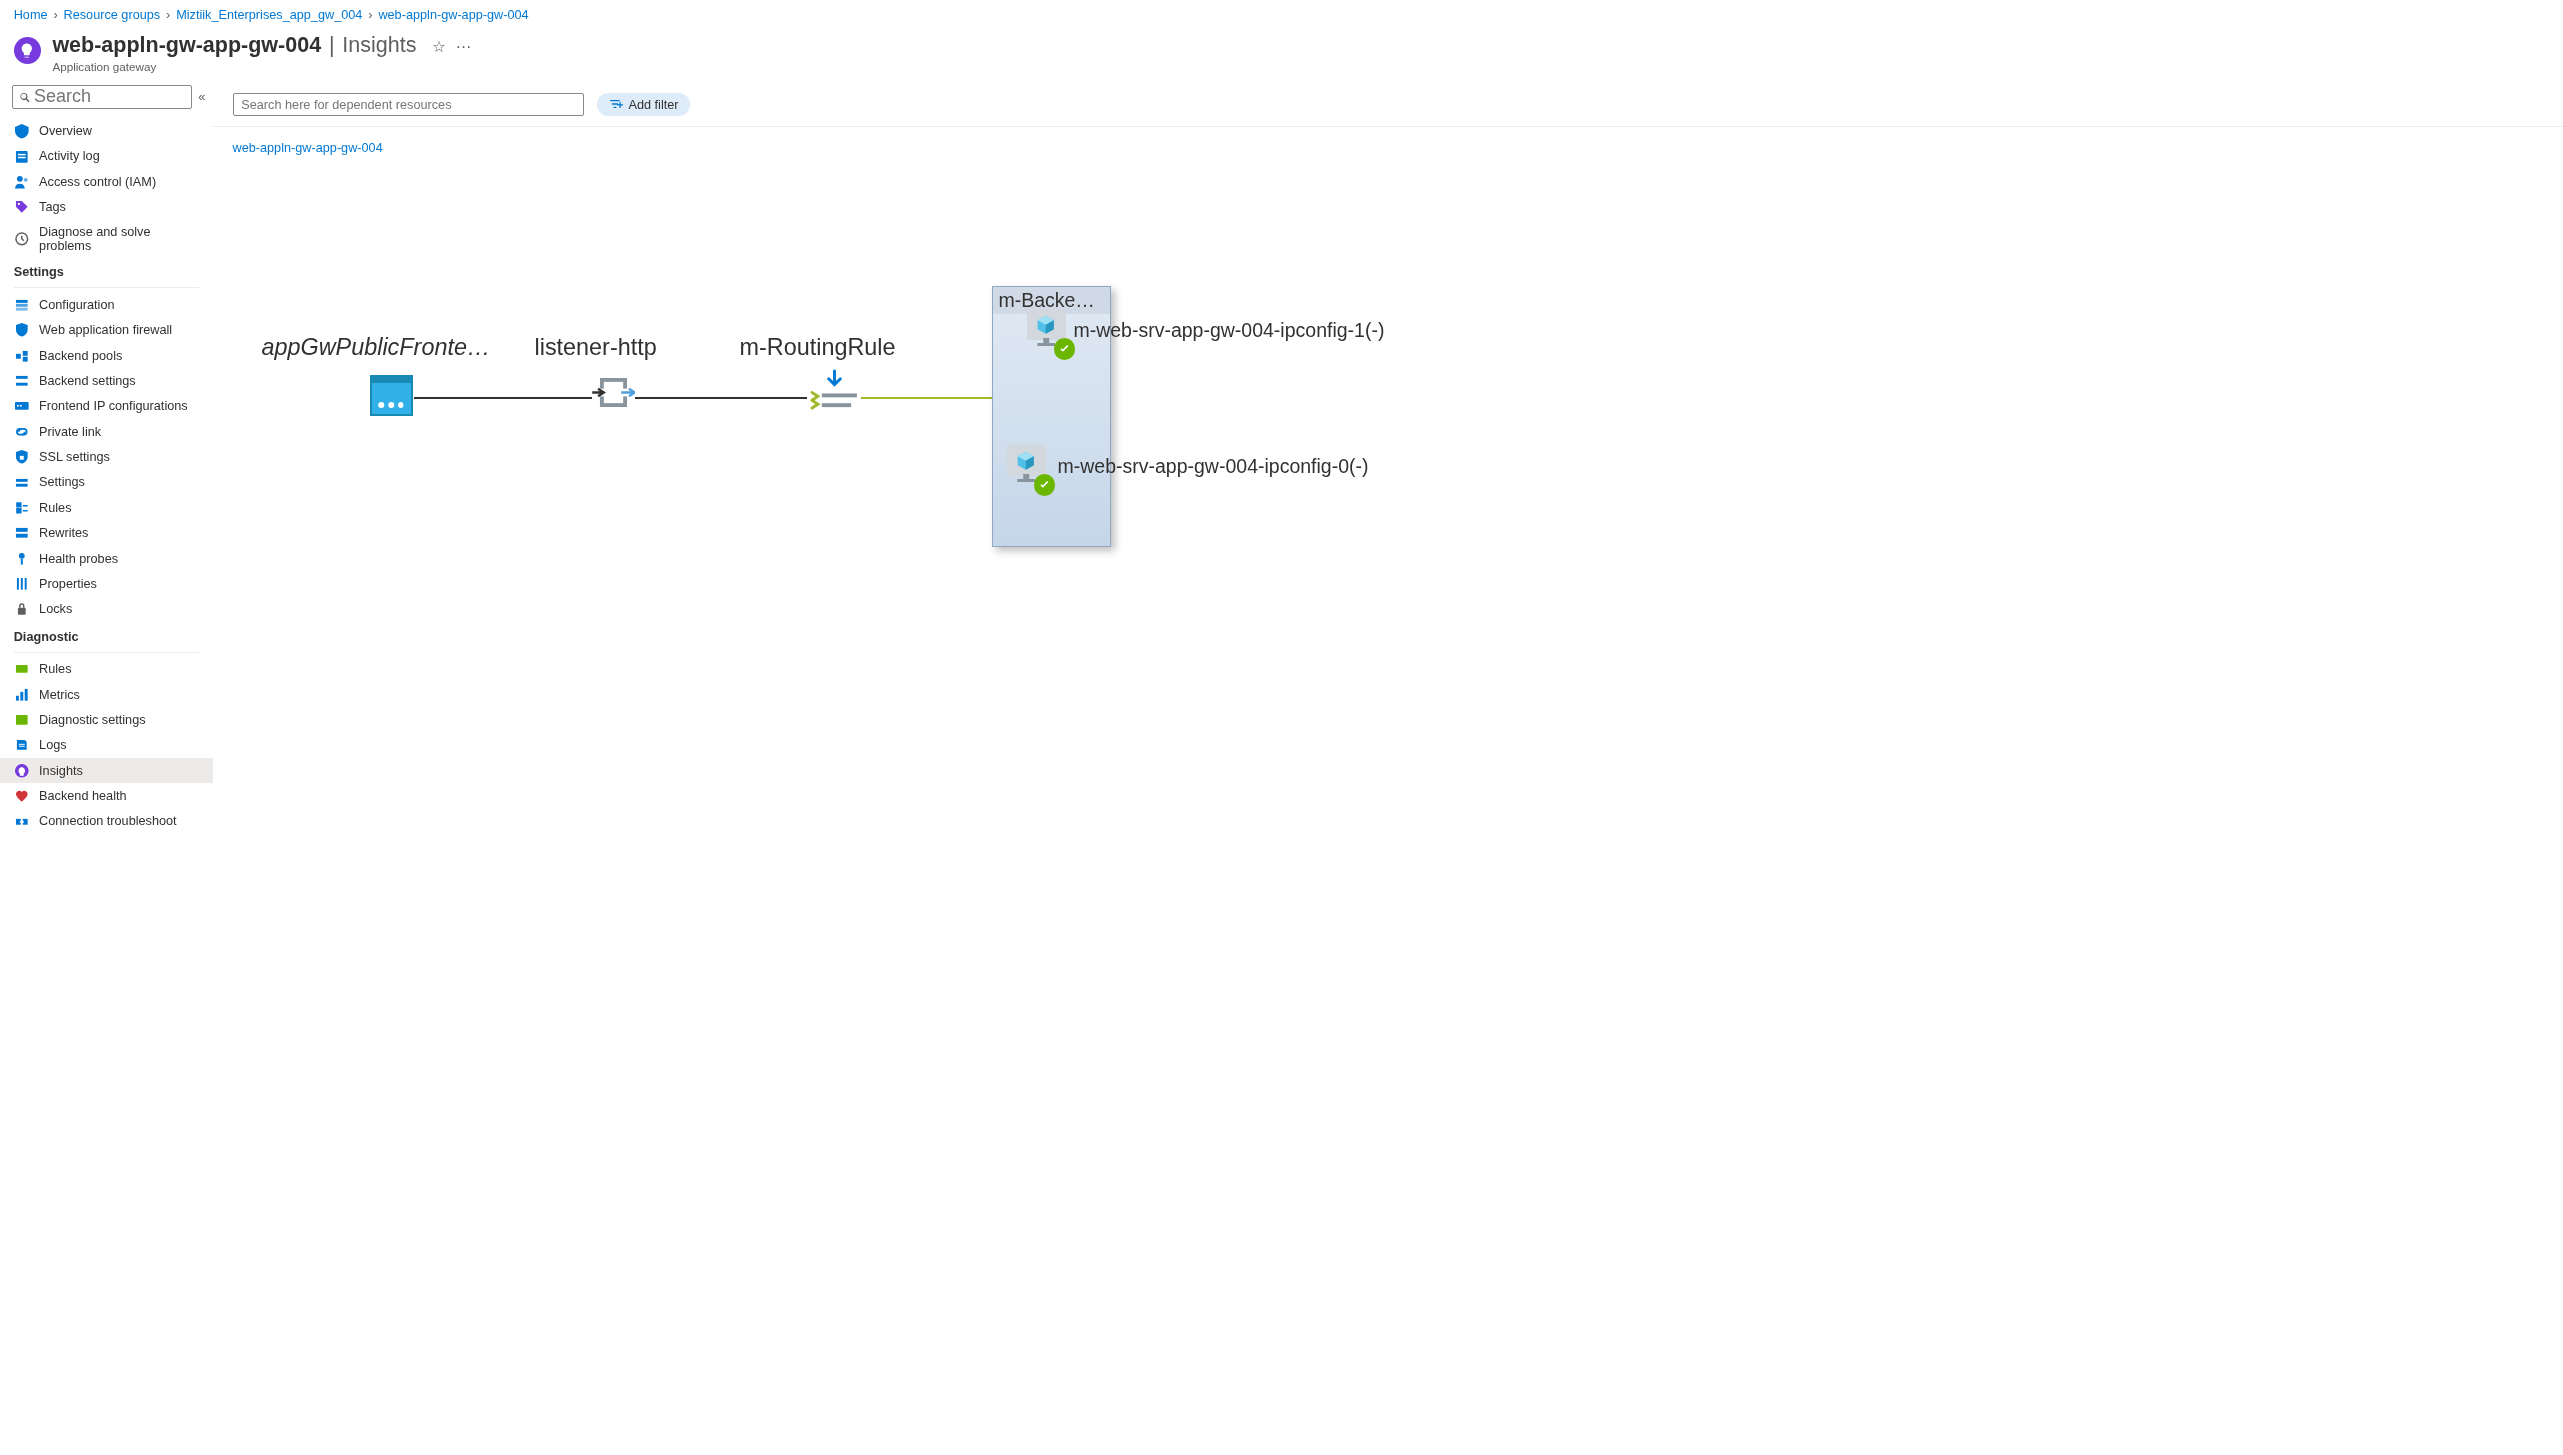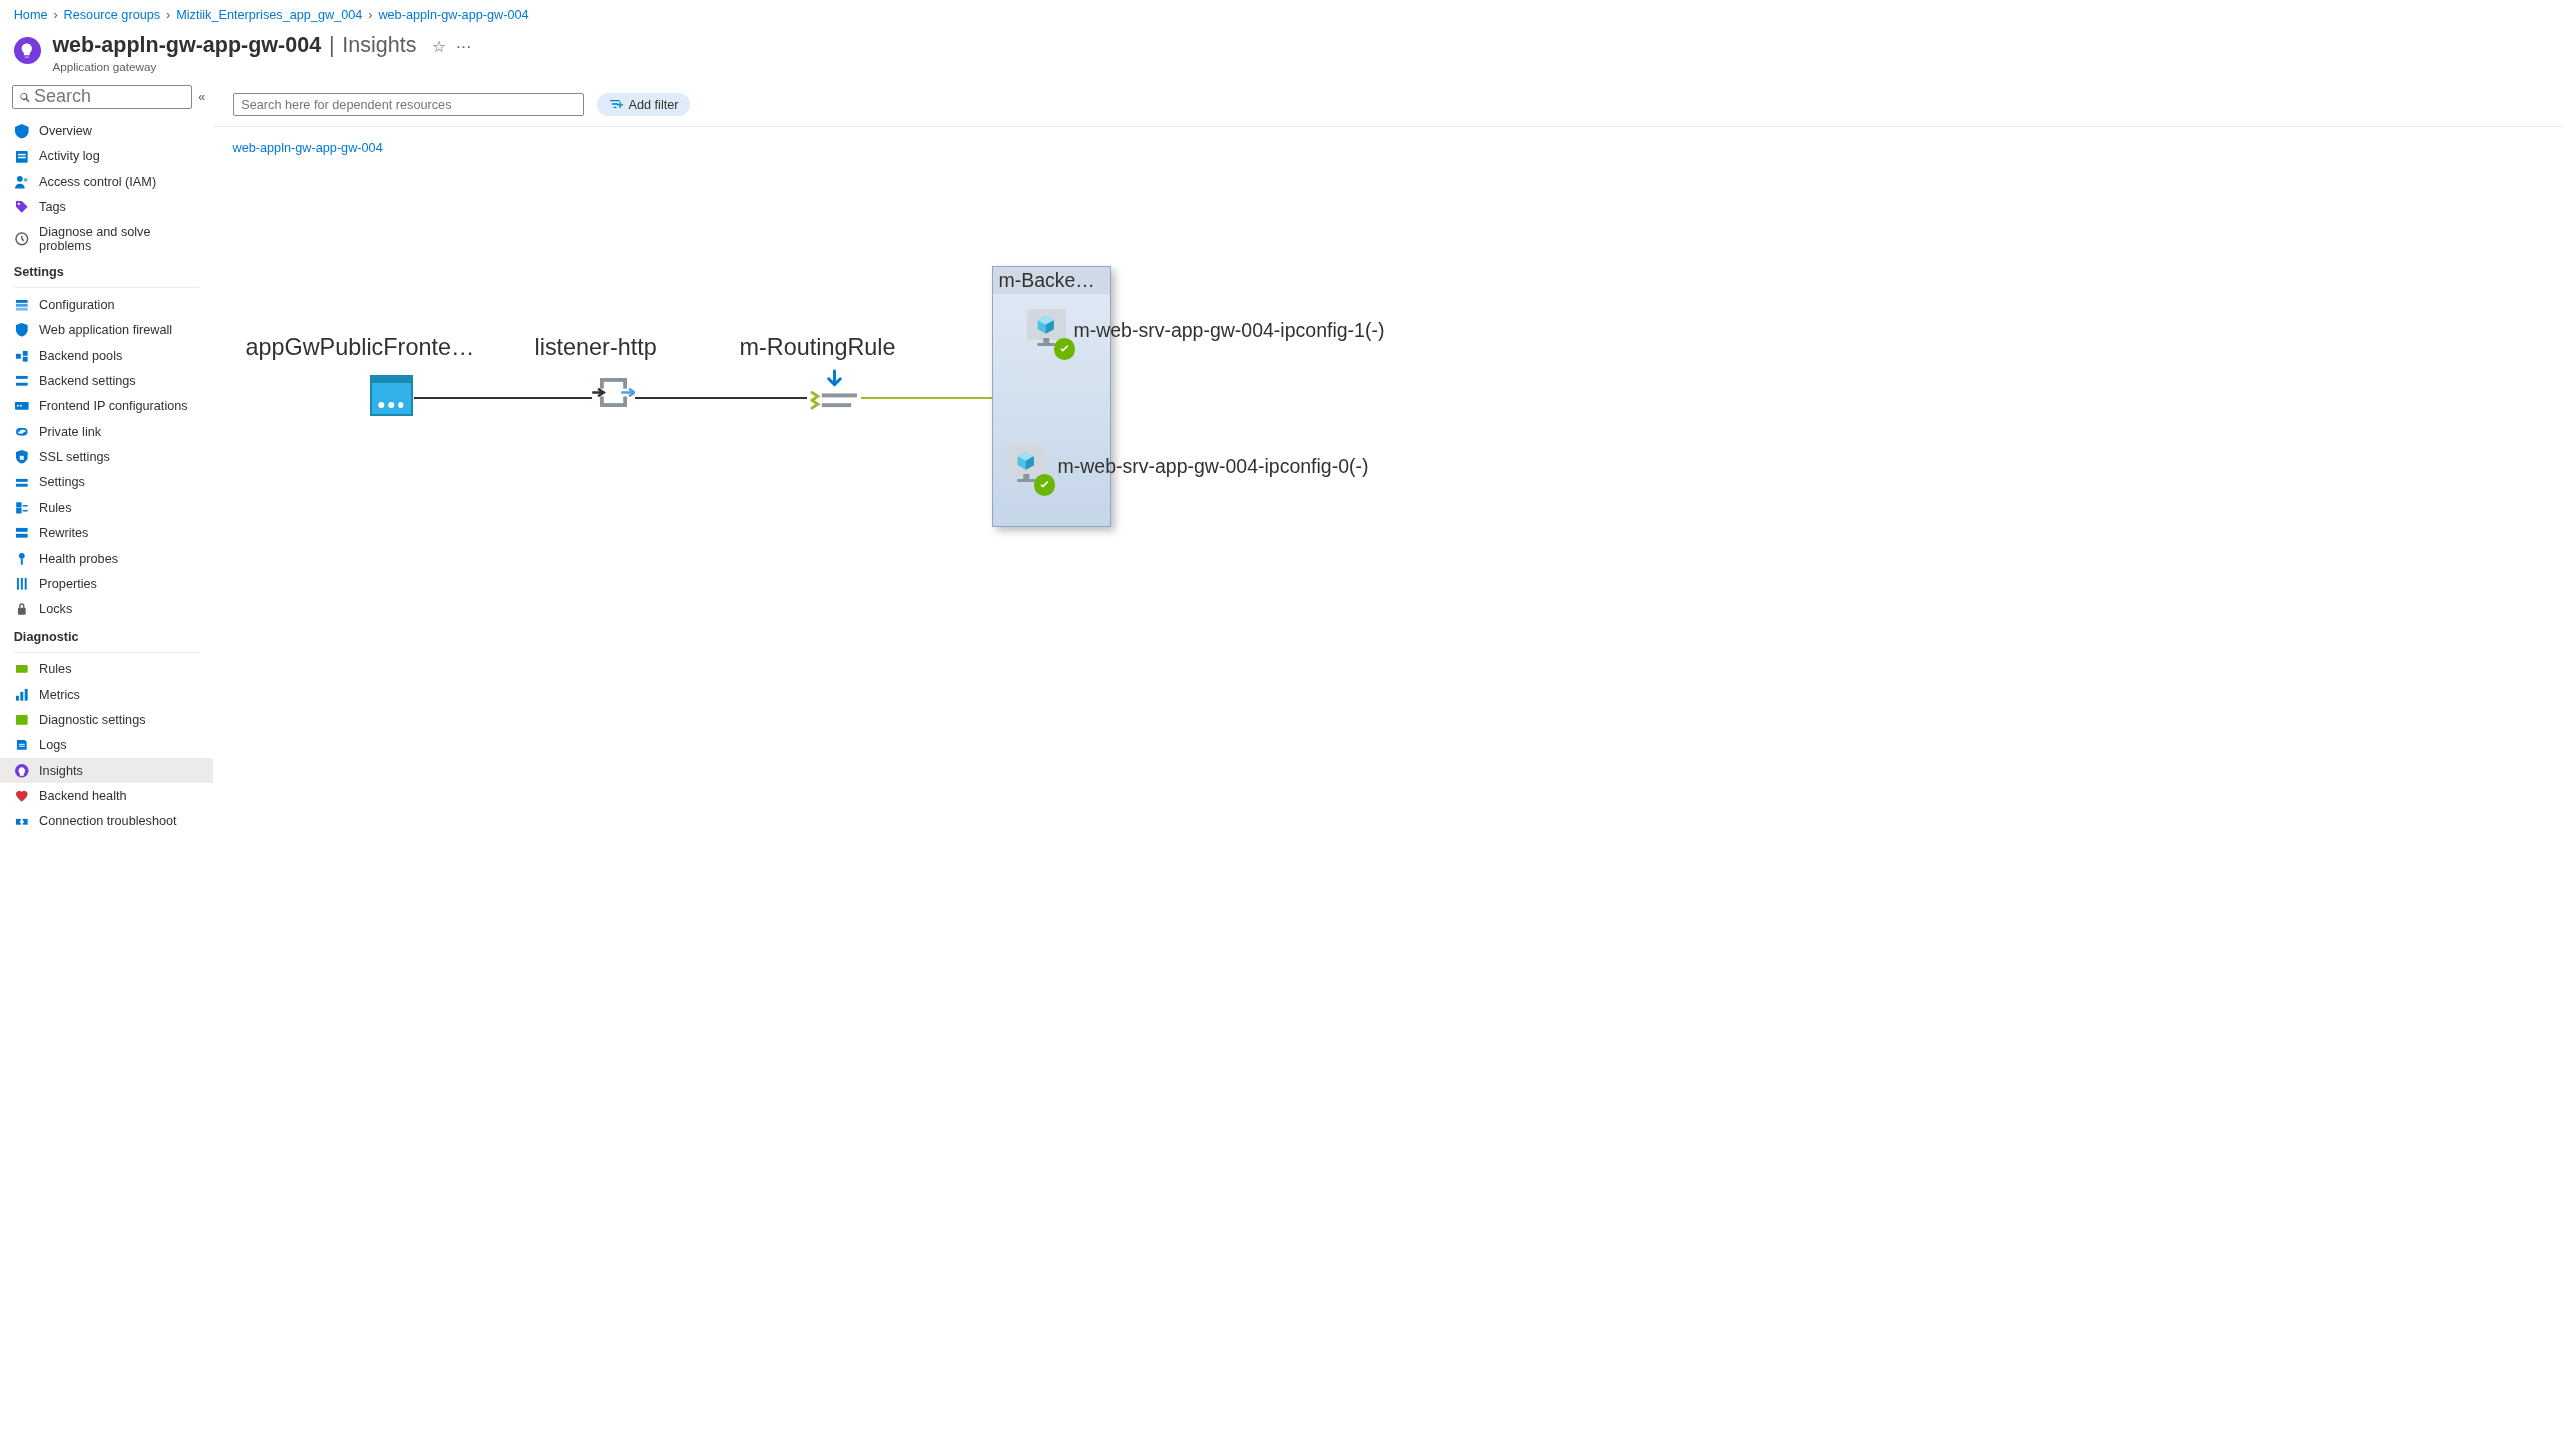--- a/index.html
+++ b/index.html
@@ -98,20 +98,21 @@
     .frontend-dots { position:absolute; bottom:5.9px; left:50%; transform:translateX(-50%); display:flex; gap:3.9px;}
     .frontend-dots span{ width:5.9px;height:5.9px;border-radius:50%;background:#fff;display:block;}
     .conn-line { position:absolute; height:2px; background:#323130; }
     .conn-line.green { background:#9fba2a; }
     .backend-box {
       position:absolute;
       width:119px; height:261px;
       background: linear-gradient(#e1eaf4,#c5d6e9);
       border:1px solid #8fa7c3;
       box-shadow: 3.9px 3.9px 7.8px rgba(0,0,0,0.25);
+      margin-top: 20px;
     }
     .backend-title {
       font-size:19.5px; color:#323130; padding:2px 5.9px; background:#d0dae6;
       white-space:nowrap; overflow:hidden; text-overflow:ellipsis;
     }
     .vm-node { position:absolute; display:flex; align-items:center; gap:3.9px;}
     .vm-icon-wrap { position:relative; width:43px; height:43px;}
     .vm-icon { width:39px; height:31px; background:#d2d8dd; border-radius:2px; display:flex; align-items:center; justify-content:center; position:relative;}
     .vm-stand { position:absolute; bottom:-5.9px; left:50%; transform:translateX(-50%); width:17.6px; height:2.9px; background:#8a949d; border-radius:1px;}
     .vm-stand::before{content:'';position:absolute;bottom:2.9px;left:50%;transform:translateX(-50%);width:5.9px;height:4.9px;background:#8a949d;}
@@ -418,21 +419,21 @@
         <span>Add filter</span>
       </button>
     </div>
 
     <div class="content-path">
       <a>web-appln-gw-app-gw-004</a>
     </div>
 
     <div class="canvas">
 
-      <div class="node-label" style="left:13px; top:146px;">appGwPublicFronte…</div>
+      <div class="node-label" style="left:29px; top:146px;font-style:italic;">appGwPublicFronte…</div>
       <div class="node-label" style="left:302px; top:146px;">listener-http</div>
       <div class="node-label" style="left:507px; top:146px;">m-RoutingRule</div>
 
       <div class="node-icon frontend-icon" style="left:137px; top:193px;">
         <div class="frontend-dots">
             <span></span>
             <span></span>
             <span></span>
           </div>
       </div>

